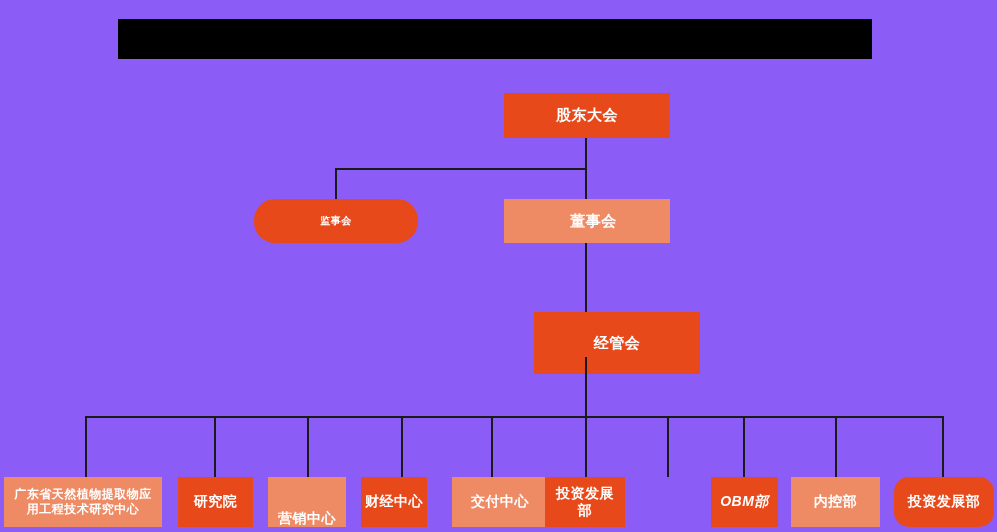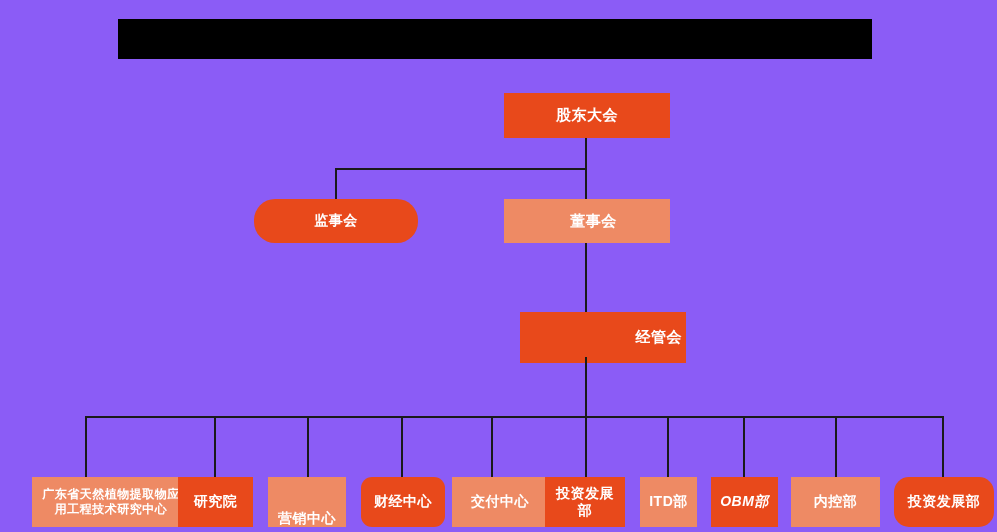--- a/index.html
+++ b/index.html
@@ -70,76 +70,73 @@
 
   <div class="node dark" style="left:504px; top:93px; width:166px; height:45px; font-size:15px;">
     <span class="node-label">股东大会</span>
   </div>
 
   <div class="line v" style="left:585px; top:138px; height:31px;"></div>
   <div class="line h" style="left:336px; top:168px; width:251px;"></div>
   <div class="line v" style="left:335px; top:168px; height:31px;"></div>
   <div class="line v" style="left:585px; top:168px; height:31px;"></div>
 
-  <div class="node dark" style="left:254px; top:199px; width:164px; height:44px; font-size:14px;border-radius:21px;">
+  <div class="node dark" style="left:254px; top:199px; width:164px; height:44px; font-size:10px;border-radius:21px;">
     <span class="node-label">监事会</span>
   </div>
 
   <div class="node light" style="left:504px; top:199px; width:166px; height:44px; font-size:15px;padding-left:13px;">
     <span class="node-label">董事会</span>
   </div>
 
   <div class="line v" style="left:585px; top:243px; height:69px;"></div>
 
-  <div class="node dark" style="left:520px; top:312px; width:166px; height:51px; font-size:15px;text-align:right;">
+  <div class="node dark" style="left:534px; top:312px; width:166px; height:62px; font-size:15px;">
     <span class="node-label">经管会</span>
   </div>
 
   <div class="line v" style="left:585px; top:357px; height:61px;"></div>
   <div class="line h" style="left:86px; top:416px; width:857px;"></div>
 
   <div class="line v" style="left:85px;  top:416px; height:61px;"></div>
   <div class="line v" style="left:214px; top:416px; height:61px;"></div>
   <div class="line v" style="left:307px; top:416px; height:61px;"></div>
   <div class="line v" style="left:401px; top:416px; height:61px;"></div>
   <div class="line v" style="left:491px; top:416px; height:61px;"></div>
   <div class="line v" style="left:585px; top:416px; height:61px;"></div>
   <div class="line v" style="left:667px; top:416px; height:61px;"></div>
   <div class="line v" style="left:743px; top:416px; height:61px;"></div>
   <div class="line v" style="left:835px; top:416px; height:61px;"></div>
   <div class="line v" style="left:942px; top:416px; height:61px;"></div>
 
-  <div class="node light" style="left:4px; top:477px; width:158px; height:50px; font-size:12px;margin-left:28px;">
+  <div class="node light" style="left:4px; top:477px; width:158px; height:50px; font-size:12px;">
     <span class="node-label">广东省天然植物提取物应
 用工程技术研究中心</span>
   </div>
 
   <div class="node dark" style="left:178px; top:477px; width:75px; height:50px; font-size:14px;">
     <span class="node-label">研究院</span>
   </div>
 
   <div class="node light" style="left:268px; top:477px; width:78px; height:50px; font-size:14px;align-items:flex-end;">
     <span class="node-label">营销中心</span>
   </div>
 
-  <div class="node dark" style="left:361px; top:477px; width:84px; height:50px; font-size:14px;border-radius:11px;">
+  <div class="node dark" style="left:361px; top:477px; width:66px; height:50px; font-size:14px;">
     <span class="node-label">财经中心</span>
   </div>
 
   <div class="node light" style="left:452px; top:477px; width:96px; height:50px; font-size:14px;">
     <span class="node-label">交付中心</span>
   </div>
 
   <div class="node dark" style="left:545px; top:477px; width:80px; height:50px; font-size:14px;">
     <span class="node-label">投资发展部</span>
   </div>
 
-  <div class="node light" style="left:640px; top:477px; width:57px; height:50px; font-size:14px;">
-    <span class="node-label">ITD部</span>
-  </div>
 
   <div class="node dark" style="left:711px; top:477px; width:67px; height:50px; font-size:14px;font-style:italic;">
     <span class="node-label">OBM部</span>
   </div>
 
   <div class="node light" style="left:791px; top:477px; width:89px; height:50px; font-size:14px;">
     <span class="node-label">内控部</span>
   </div>
 
   <div class="node dark" style="left:894px; top:477px; width:100px; height:50px; font-size:14px;border-radius:15px;">

